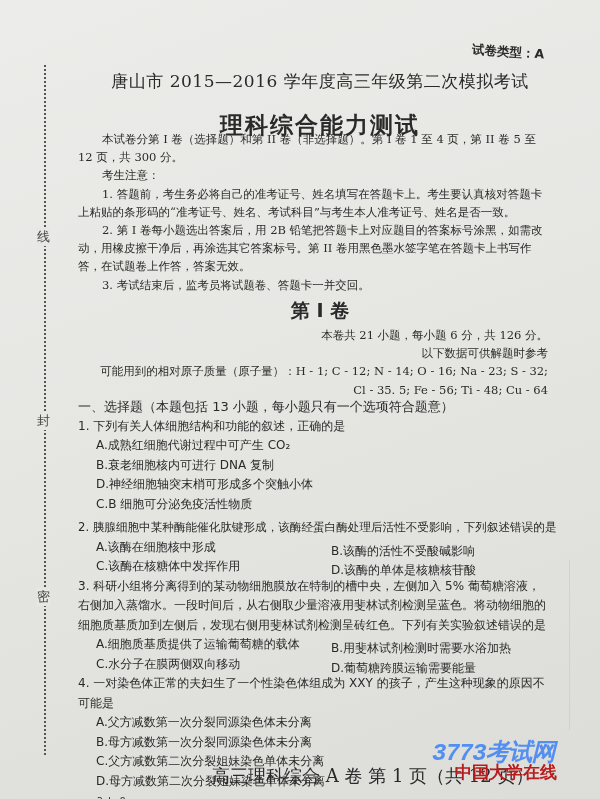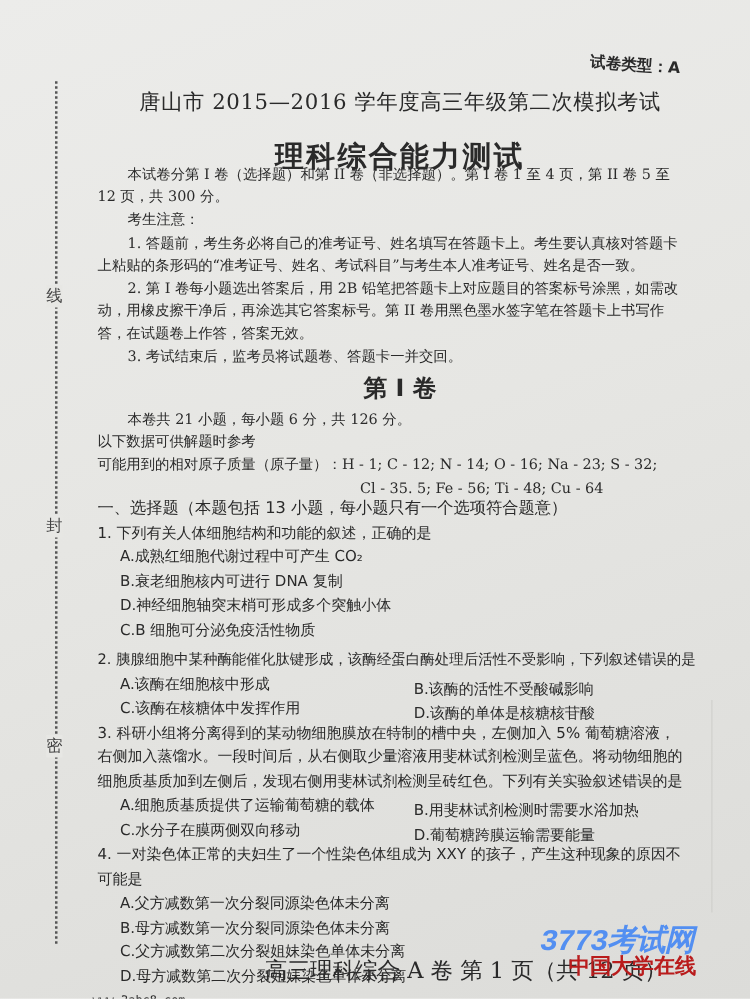--- a/index.html
+++ b/index.html
@@ -35,21 +35,21 @@
     font-family: "DejaVu Sans", sans-serif; letter-spacing: 2px; margin-top: 12px;
   }
   .body { position: absolute; left: 78px; width: 470px; font-size: 11.5px; line-height: 18.2px; }
   .intro { top: 130px; }
   .indent { text-indent: 24px; }
   .section-title {
     position: absolute; top: 298px; left: 100px; width: 440px;
     text-align: center; font-size: 19px; font-weight: bold;
     font-family: "DejaVu Sans", sans-serif;
   }
-  .vol-info { top: 326px; }
+  .vol-info { top: 326px; text-align: right; }
   .mass-line2 { padding-left: 210px; }
   .questions { top: 397px; font-family: "DejaVu Sans", sans-serif; font-size: 12px; line-height: 19.5px; }
   .sec-head { font-size: 13px; }
   .opt { padding-left: 18px; }
   .opt-grid { display: grid; grid-template-columns: 235px 235px; padding-left: 18px; }
   .opt-grid span:nth-child(2n) { position: relative; top: 4px; }
   .footer {
     position: absolute; top: 764px; left: 0; width: 600px;
   }
   .footer-url {

